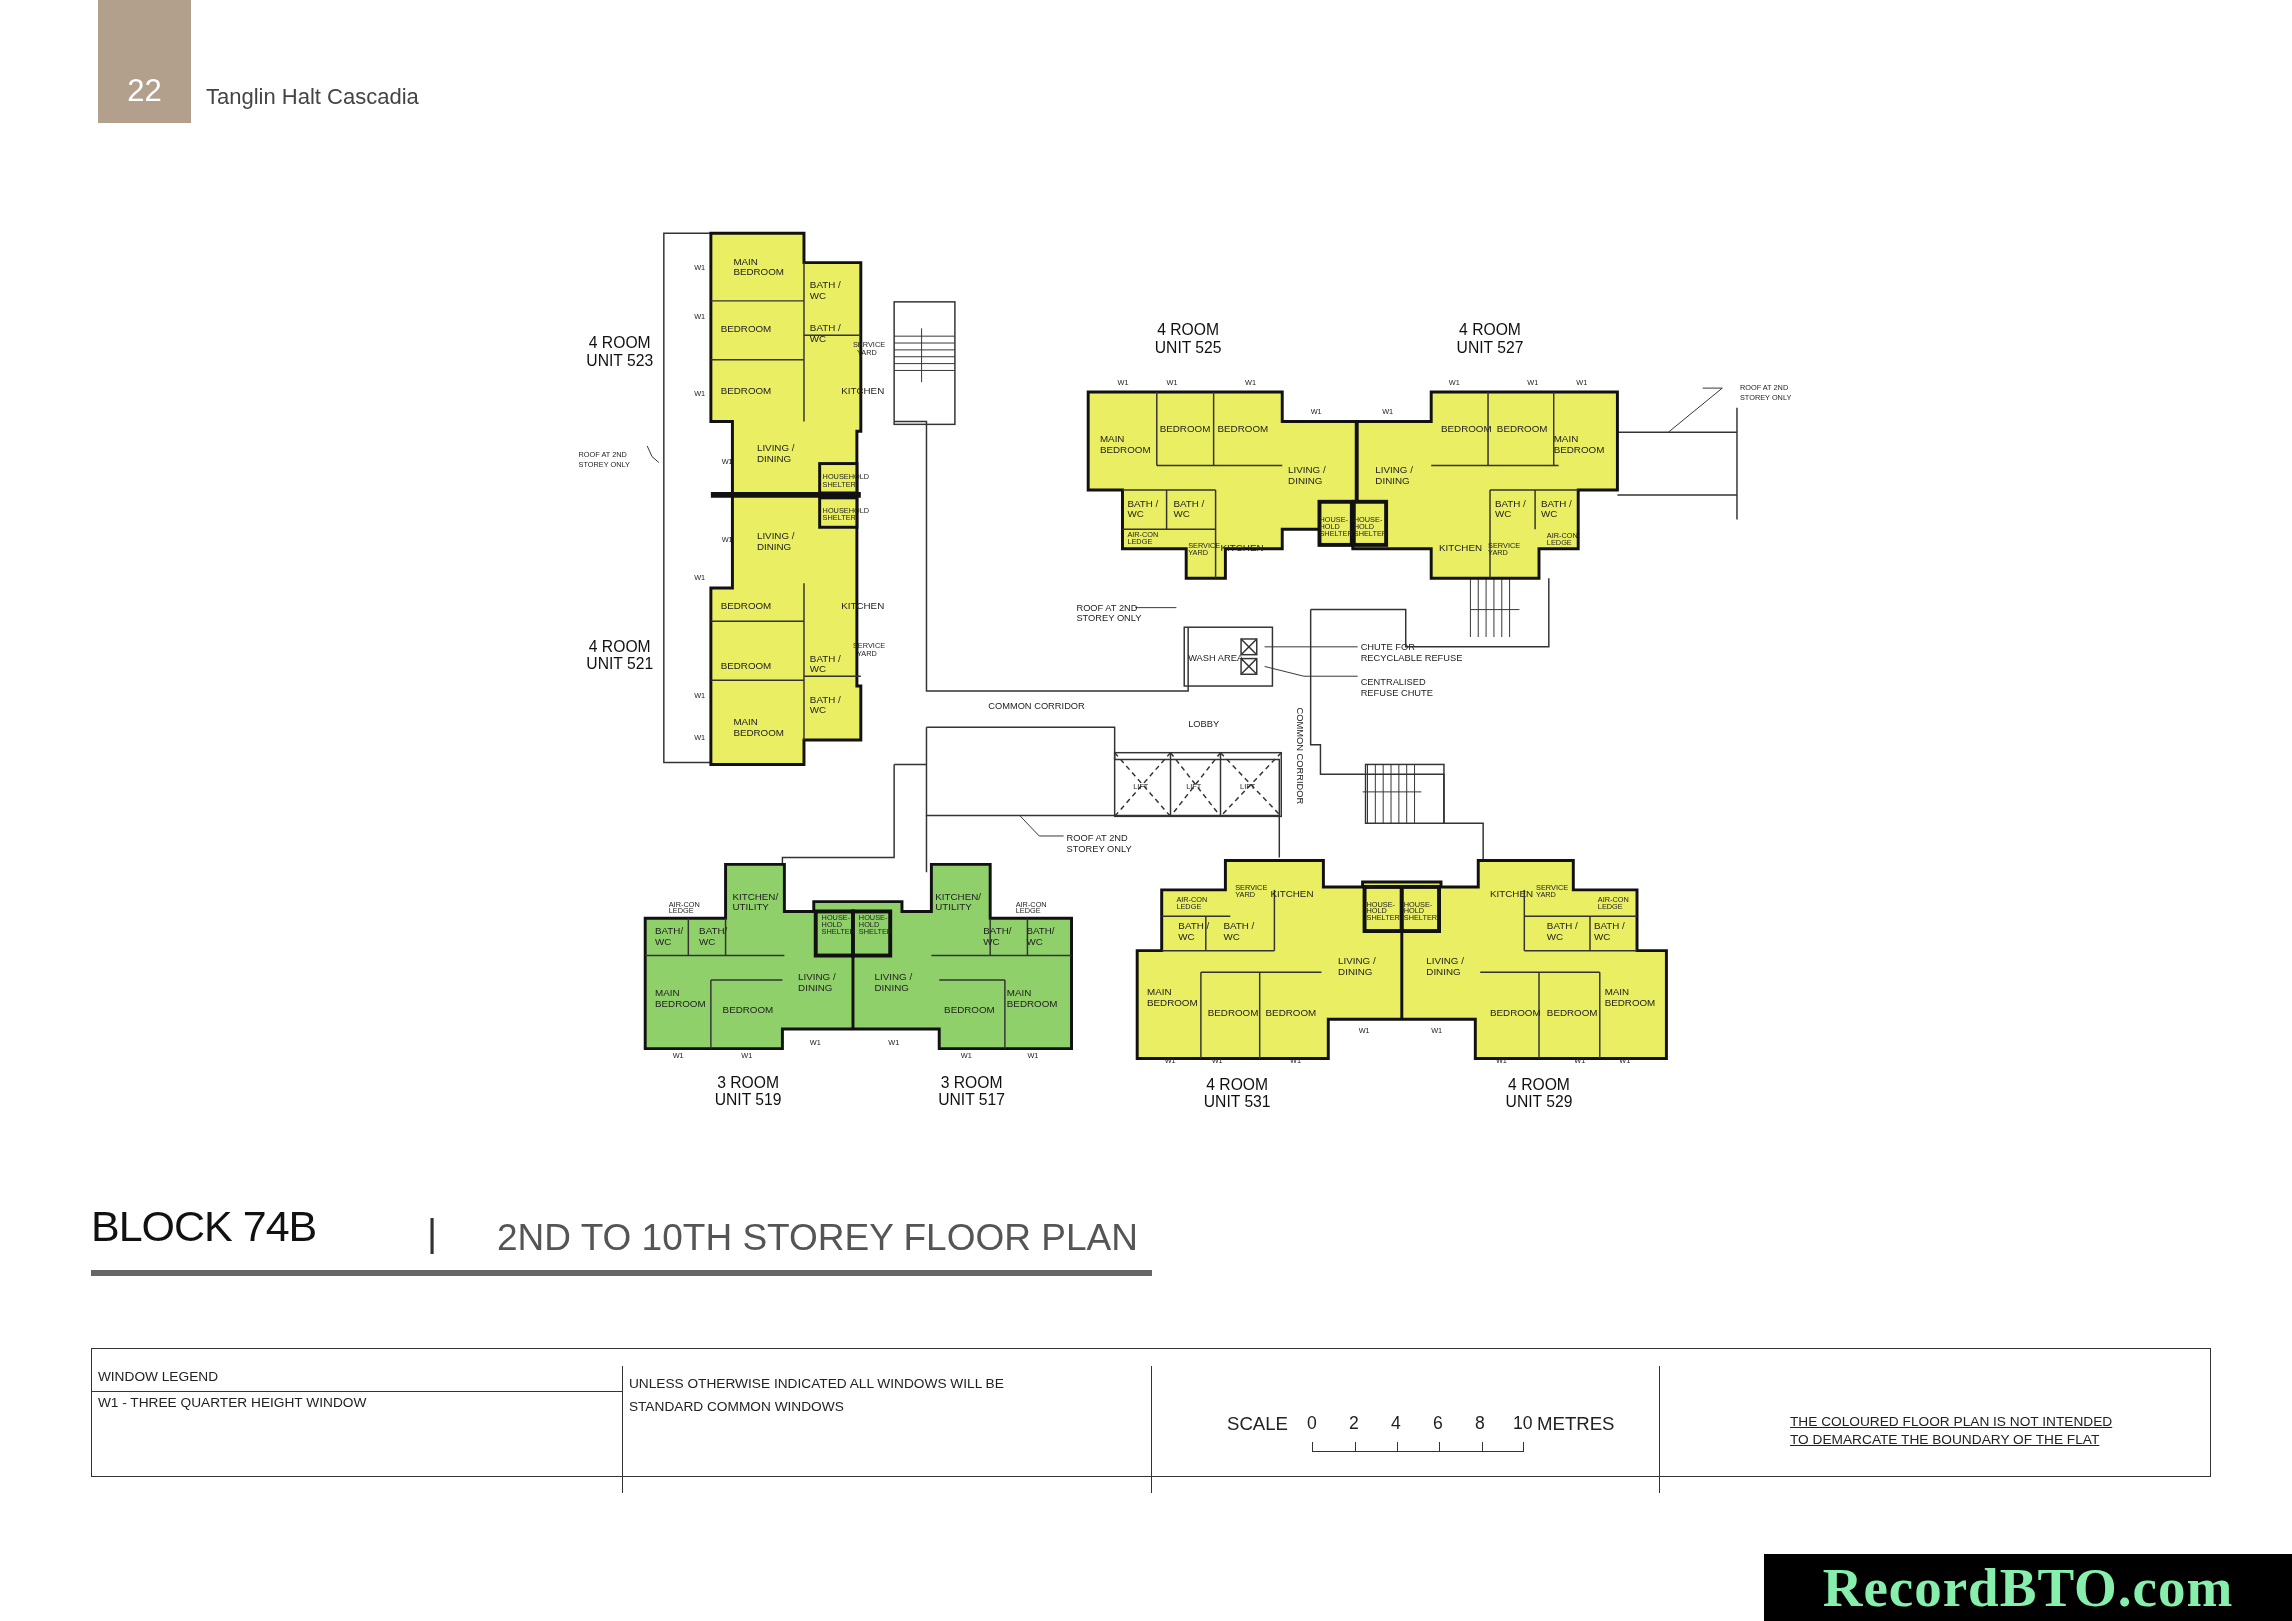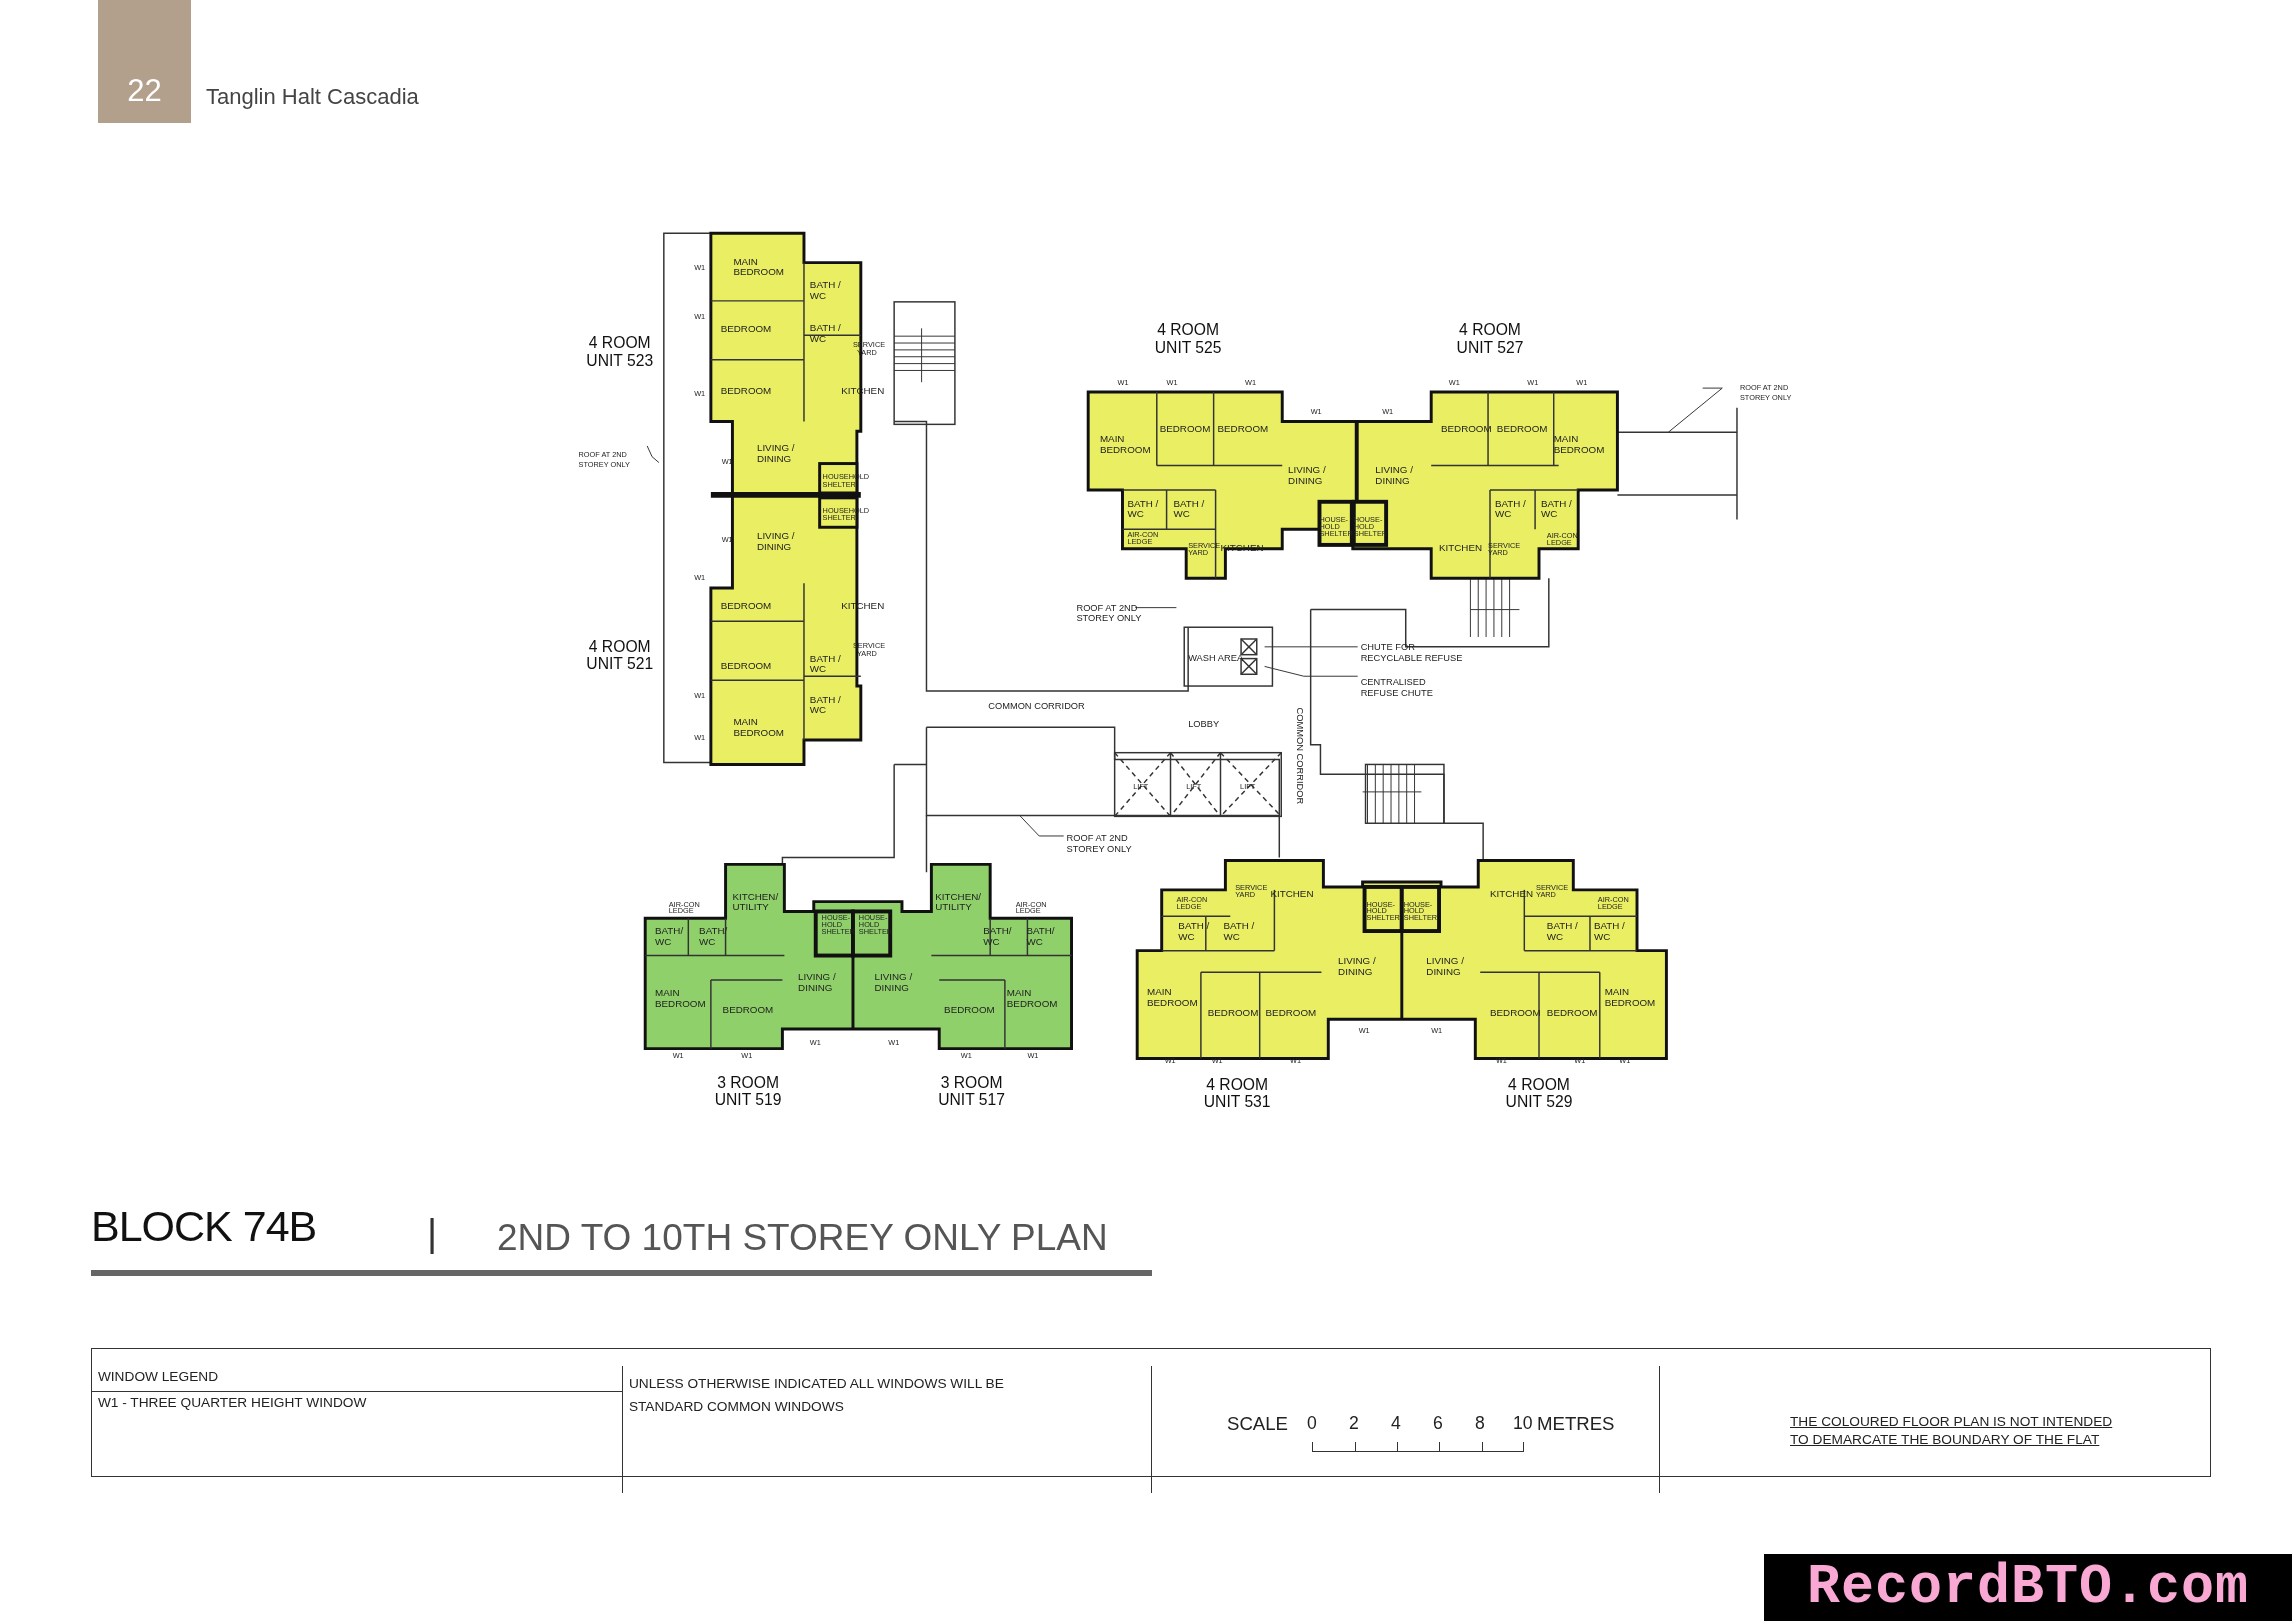--- a/index.html
+++ b/index.html
@@ -25,21 +25,21 @@
   .c3{left:1061px;width:507px;border-right:1px solid #333;text-align:right;}
   .c4{left:1592px;width:528px;}
   .c1 .hdr{height:25.5px;border-bottom:1px solid #333;font-size:13.7px;padding:2.9px 5.9px;box-sizing:border-box;color:#222;}
   .c1 .row{font-size:13.7px;padding:3.9px 5.9px;color:#222;}
   .c2 .txt{font-size:13.7px;padding:5.9px 5.9px;line-height:23.5px;color:#222;}
   .scale{position:absolute;left:74px;top:47px;font-size:18.6px;color:#222;}
   .scale-num{position:absolute;top:47px;font-size:17.6px;color:#222;}
   .scale-bar{position:absolute;left:159px;top:76px;width:212px;height:9.8px;border:1px solid #333;border-top:none;box-sizing:border-box;}
   .tick{position:absolute;top:0;width:1px;height:9.8px;background:#333;}
   .disclaimer{position:absolute;left:106px;top:47px;font-size:13.7px;line-height:17.6px;color:#222;text-decoration:underline;}
-  .watermark{left:1764px;top:1554px;width:528px;height:68px;background:#000;color:#f9a8d4;font-family:Liberation Mono, monospace;font-weight:bold;font-size:55px;line-height:68px;text-align:center;letter-spacing:1px;}
+  .watermark{left:1764px;top:1554px;width:528px;height:68px;background:#000;color:#86efac;font-family:Liberation Serif, serif;font-weight:bold;font-size:55px;line-height:68px;text-align:center;letter-spacing:1px;}
 </style>
 </head>
 <body>
 
 <div class="abs page-box"></div>
 <div class="abs page-num">22</div>
 <div class="abs doc-title">Tanglin Halt Cascadia</div>
 
 <svg class="plan" viewBox="0 0 2339 1654" xmlns="http://www.w3.org/2000/svg">
   <g fill="none" stroke="#333" stroke-width="1.5">
@@ -399,21 +399,21 @@
   <text class="lbl note" x="1388" y="674">RECYCLABLE REFUSE</text>
   <text class="lbl note" x="1388" y="699">CENTRALISED</text>
   <text class="lbl note" x="1388" y="710">REFUSE CHUTE</text>
   <text class="lbl tiny" x="1156" y="805">LIFT</text>
   <text class="lbl tiny" x="1210" y="805">LIFT</text>
   <text class="lbl tiny" x="1265" y="805">LIFT</text>
 </svg>
 
 <div class="abs block-title">BLOCK 74B</div>
 <div class="abs sep">|</div>
-<div class="abs sub-title">2ND TO 10TH STOREY ONLY PLAN</div>
+<div class="abs sub-title">2ND TO 10TH STOREY FLOOR PLAN</div>
 <div class="abs underline"></div>
 
 <div class="abs legend-table">
   <div class="cell c1">
     <div class="hdr">WINDOW LEGEND</div>
     <div class="row">W1 - THREE QUARTER HEIGHT WINDOW</div>
   </div>
   <div class="cell c2">
     <div class="txt">
       <div>UNLESS OTHERWISE INDICATED ALL WINDOWS WILL BE</div>

